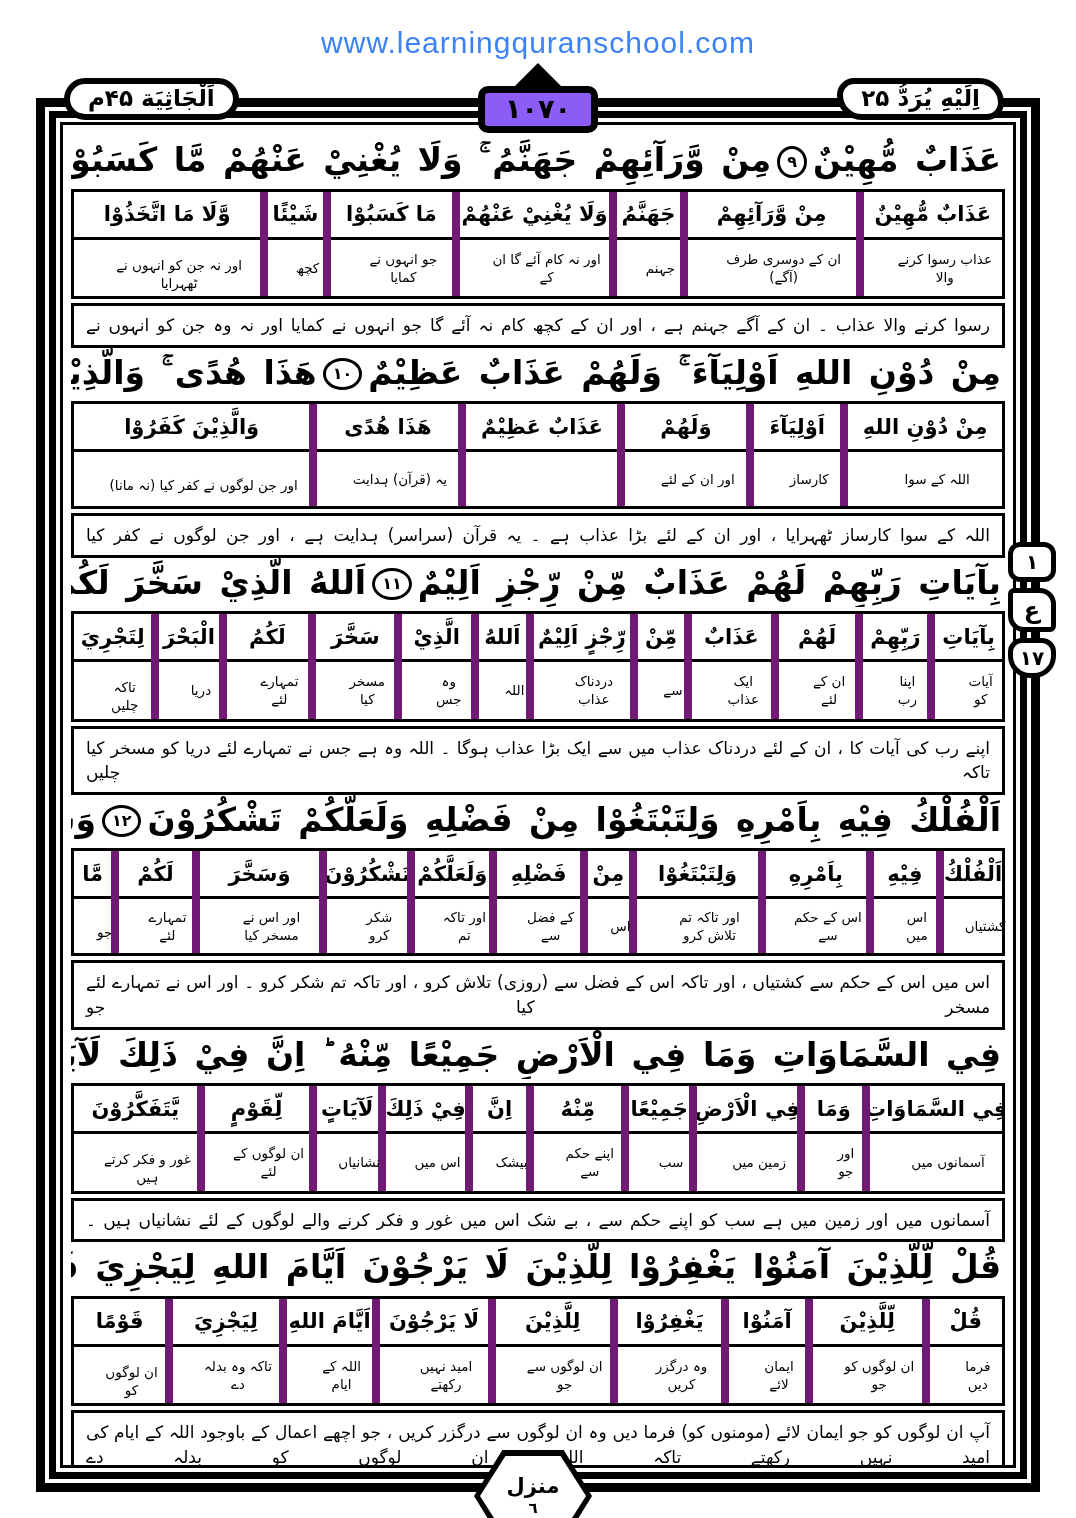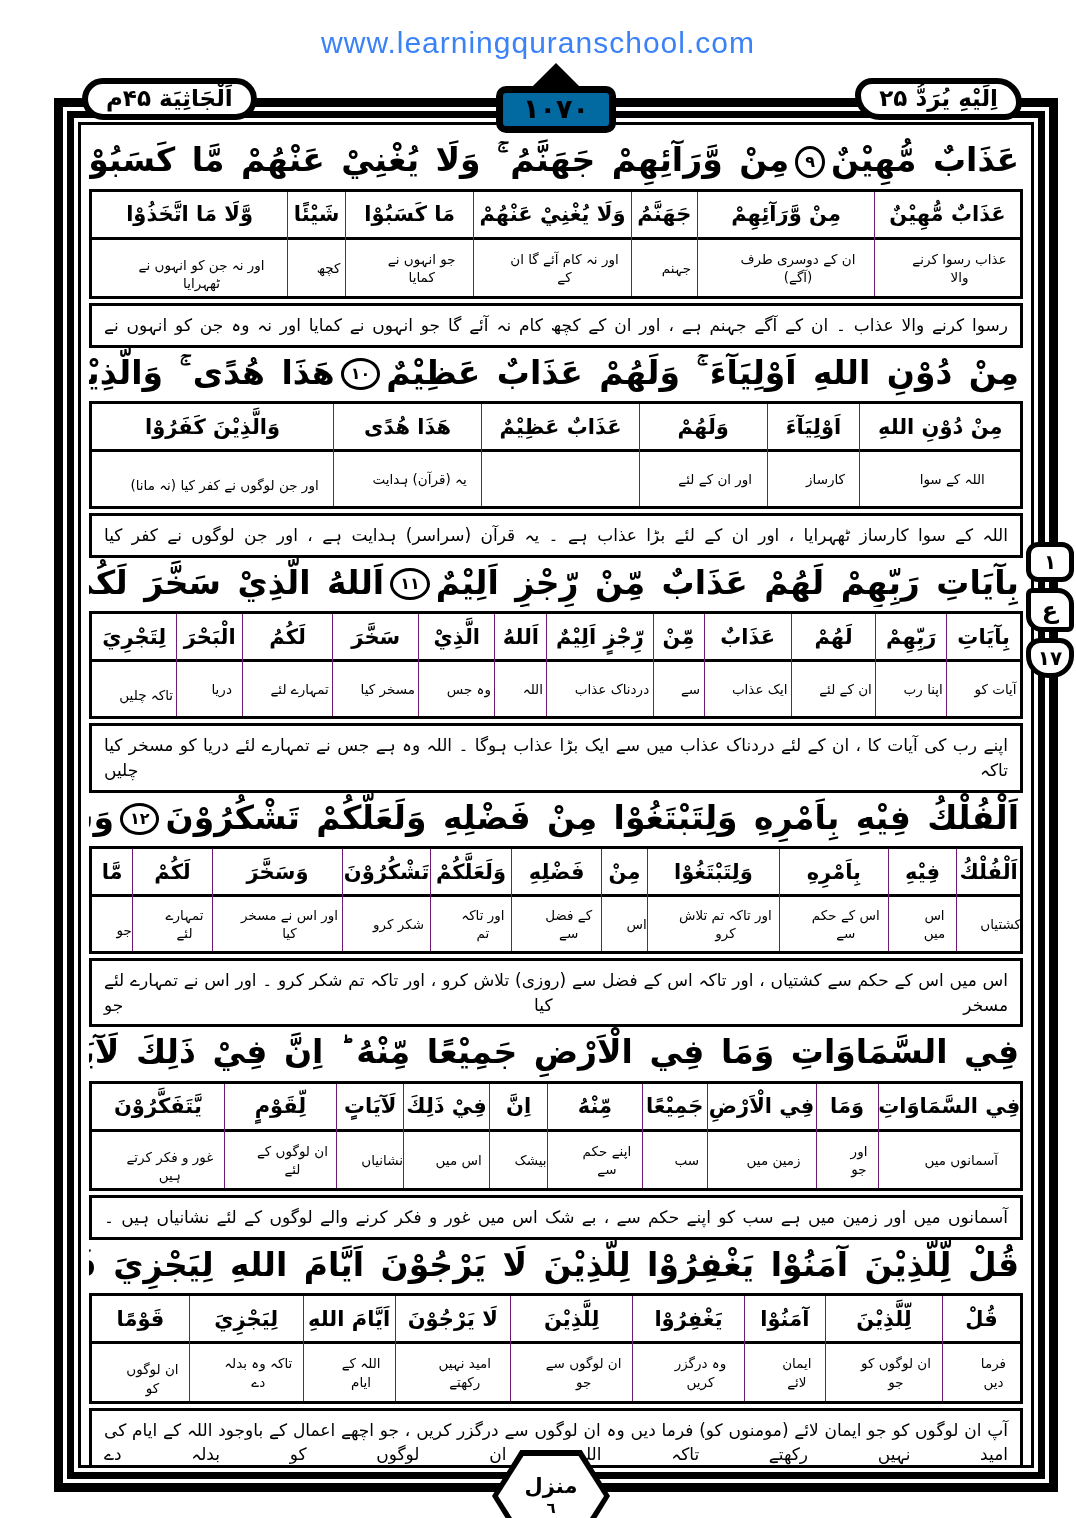--- a/index.html
+++ b/index.html
@@ -5,34 +5,34 @@
   * { margin:0; padding:0; box-sizing:border-box; }
   html,body { background:#fff; }
   body { width:1076px; height:1518px; position:relative; overflow:hidden;
          font-family:"DejaVu Sans", sans-serif; color:#000; }
 
   .site-url { position:absolute; top:26px; left:0; width:100%; text-align:center;
               font-family:"Liberation Sans", sans-serif; font-size:30px; color:#3b82f6;
               letter-spacing:1px; }
 
   
-  .frame-wrap { position:absolute; left:54px; top:98px; width:1004px; height:1394px; }
+  .frame-wrap { position:absolute; left:36px; top:98px; width:1004px; height:1394px; }
   .frame-outer { width:100%; height:100%; border:9px solid #000; padding:4px; }
   .frame-mid   { width:100%; height:100%; border:7px solid #000; padding:4px; }
   .frame-inner { width:100%; height:100%; border:3px solid #000; padding:10px 8px 8px;
                  display:flex; flex-direction:column; justify-content:space-between; overflow:hidden; }
 
   
   .cart { position:absolute; top:-20px; background:#fff; border:6px solid #000;
           border-radius:22px; padding:1px 18px 3px; font-weight:bold; font-size:23px;
           direction:rtl; white-space:nowrap; z-index:6; }
   .cart-left  { left:28px; }
   .cart-right { right:36px; border-radius:18px 26px 18px 26px; }
   .page-num-box { position:absolute; top:-12px; left:50%; transform:translateX(-50%);
-                  background:#0369a1; border:7px solid #000; border-radius:10px;
+                  background:#8b5cf6; border:7px solid #000; border-radius:10px;
                   padding:0 20px 2px; font-weight:bold; font-size:27px; z-index:6; }
   .page-dome { position:absolute; top:-28px; left:50%; transform:translateX(-50%) rotate(45deg);
                width:34px; height:34px; background:#000; z-index:5; }
 
   
   .margin-badges { position:absolute; right:-16px; top:444px; display:flex;
                    flex-direction:column; gap:6px; z-index:6; }
   .badge { width:48px; background:#fff; border:5px solid #000; text-align:center;
            font-weight:bold; font-size:20px; padding:3px 0; }
   .badge-1 { border-radius:12px; }
@@ -53,21 +53,21 @@
   .block { display:flex; flex-direction:column; gap:4px; }
   .verse-line { direction:rtl; font-size:33px; font-weight:bold; line-height:1.5;
                 padding:0 4px; text-align:justify; text-align-last:justify;
                 word-spacing:5px; white-space:nowrap; overflow:hidden; }
   .ayah-num { display:inline-block; border:3px solid #000; border-radius:50%;
               font-size:16px; line-height:1; padding:5px 7px; vertical-align:middle;
               margin:0 6px; font-weight:bold; }
 
   .word-table { direction:rtl; display:flex; border:3px solid #000; background:#fff; }
   .word-col { flex:1 1 auto; min-width:0; display:flex; flex-direction:column;
-              border-left:1px solid #701a75; }
+              border-left:8px solid #701a75; }
   .word-col:last-child { border-left:none;gap:12px; }
   .cell-ar { height:48px; display:flex; align-items:center; justify-content:center;
              font-weight:bold; font-size:21px; border-bottom:3px solid #000;
              padding:2px 6px; white-space:nowrap; overflow:hidden; }
   .cell-ur { flex:1; min-height:42px; display:flex; align-items:center; justify-content:center;
              font-size:13.5px; line-height:1.35; text-align:center; padding:4px 3px;margin-left:24px; }
 
   .sentence { direction:rtl; border:3px solid #000; font-size:17px; line-height:1.45;
               padding:7px 12px; text-align:justify; text-align-last:justify; }
 </style>

